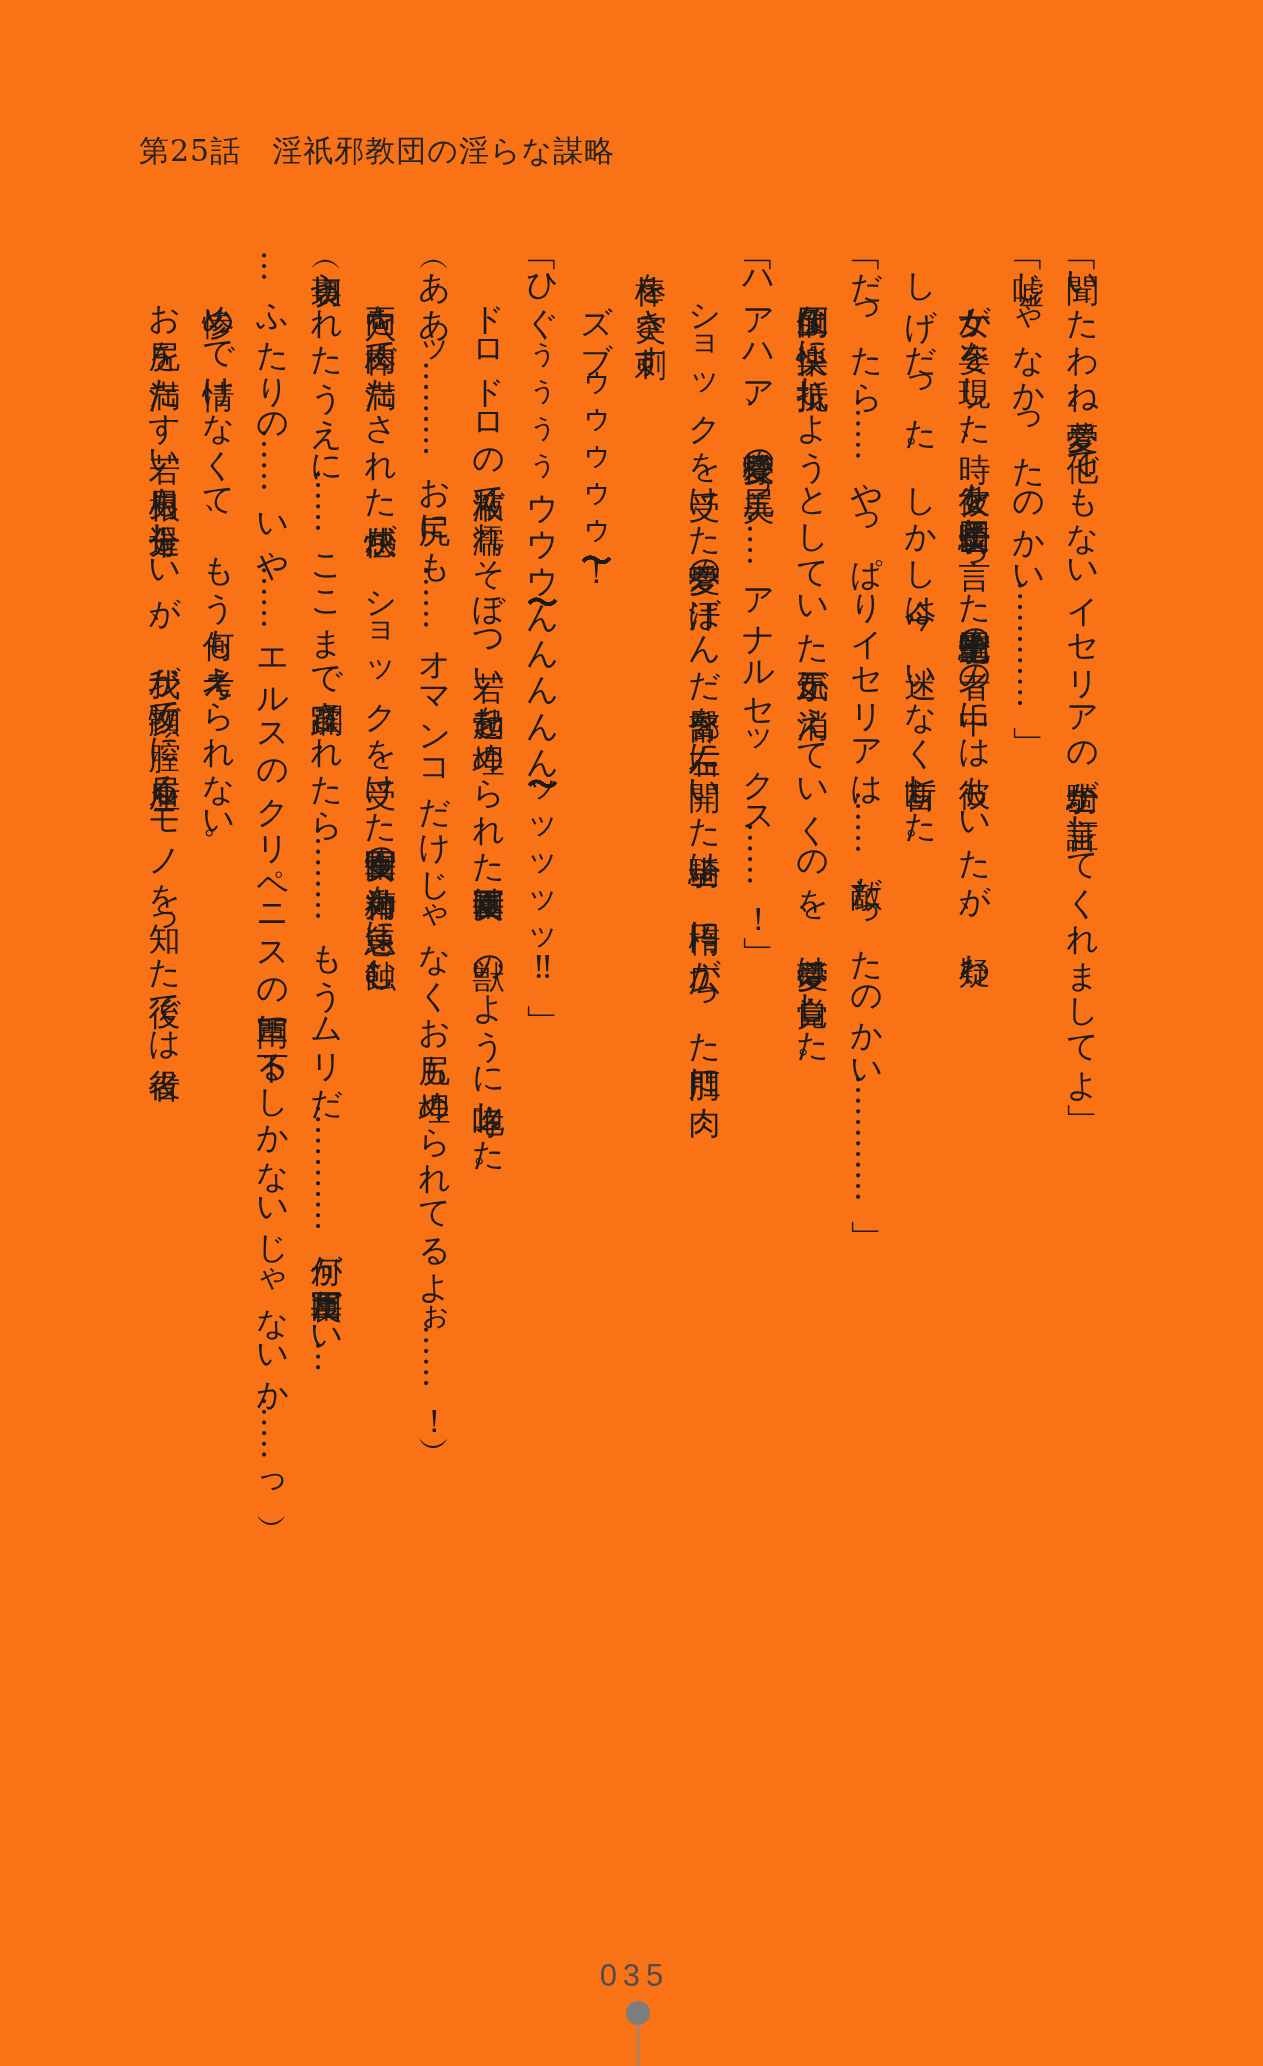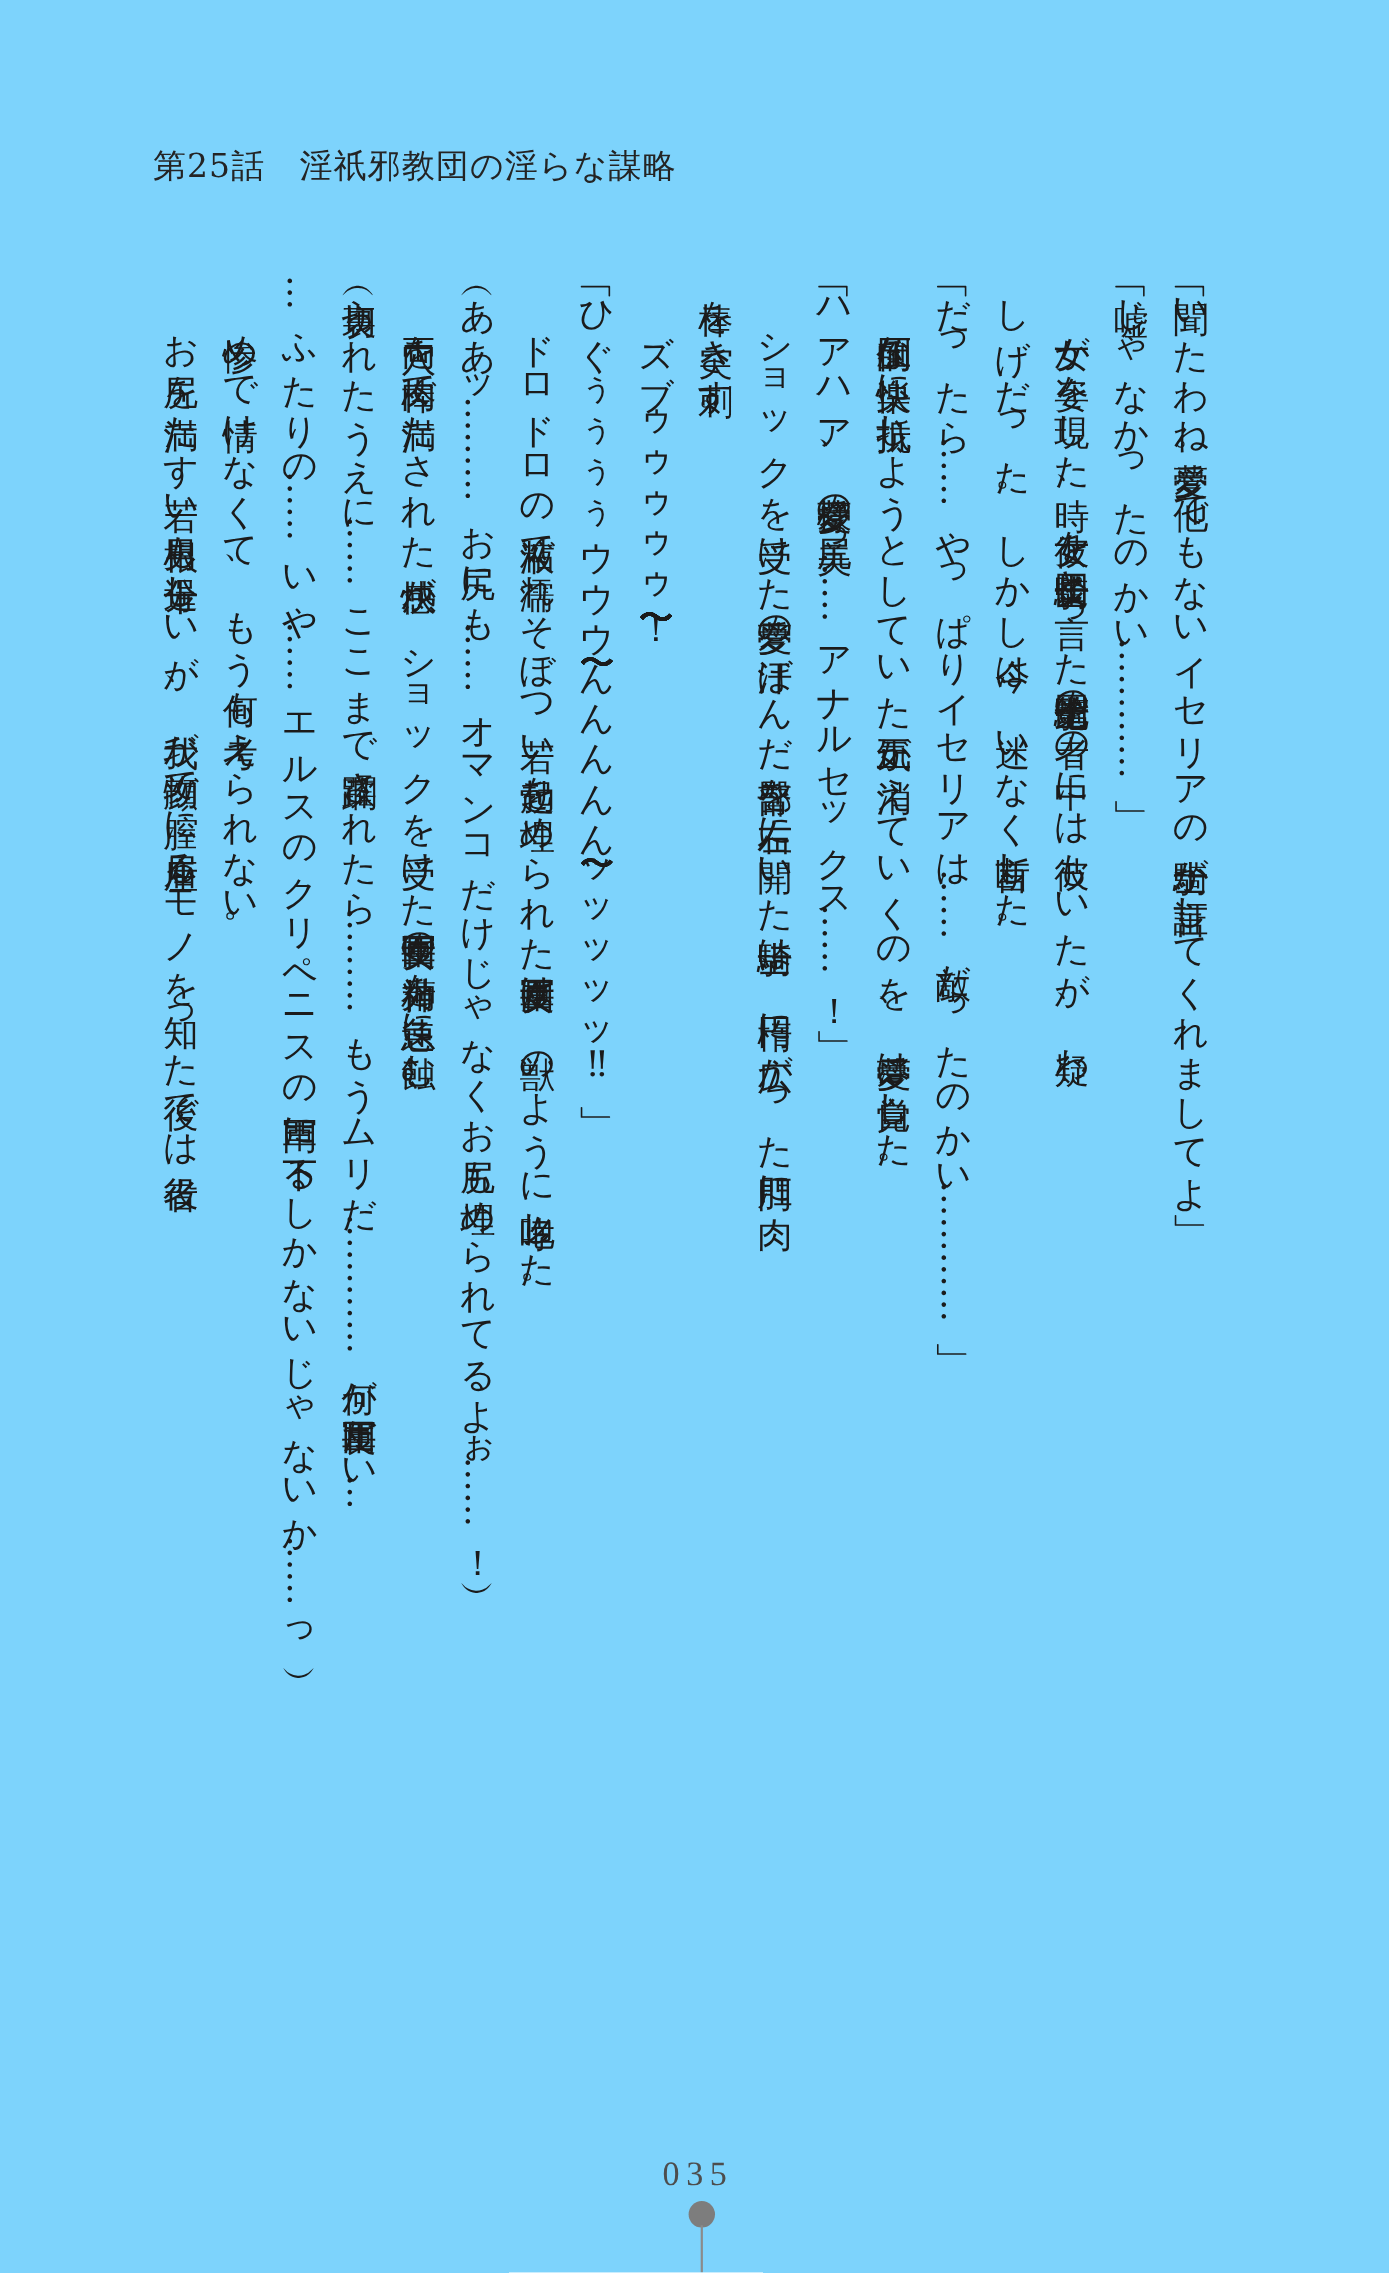--- a/index.html
+++ b/index.html
@@ -4,21 +4,21 @@
 <style>
   html, body {
     margin: 0;
     padding: 0;
     background: #ffffff;
   }
   .page {
     position: relative;
     width: 1263px;
     height: 2066px;
-    background: #7dd3fc;
+    background: #f97316;
     overflow: hidden;
     font-family: "DejaVu Serif", "Liberation Serif", serif;
     color: #1b1b1b;
   }
   .chapter-header {
     position: absolute;
     left: 139px;
     top: 131px;
     font-size: 30px;
     letter-spacing: 1px;
@@ -41,21 +41,21 @@
     margin: 0;
     padding: 0;
     white-space: nowrap;
   }
   .page-number {
     position: absolute;
     left: 0;
     top: 1958px;
     width: 100%;
     text-align: center;
-    font-family: Liberation Serif, serif;
+    font-family: Liberation Sans, sans-serif;
     font-size: 31px;
     letter-spacing: 6px;
     text-indent: 6px;
     color: #4d4d4d;
   }
   .ornament-circle {
     position: absolute;
     left: 626px;
     top: 2001px;
     width: 24px;

